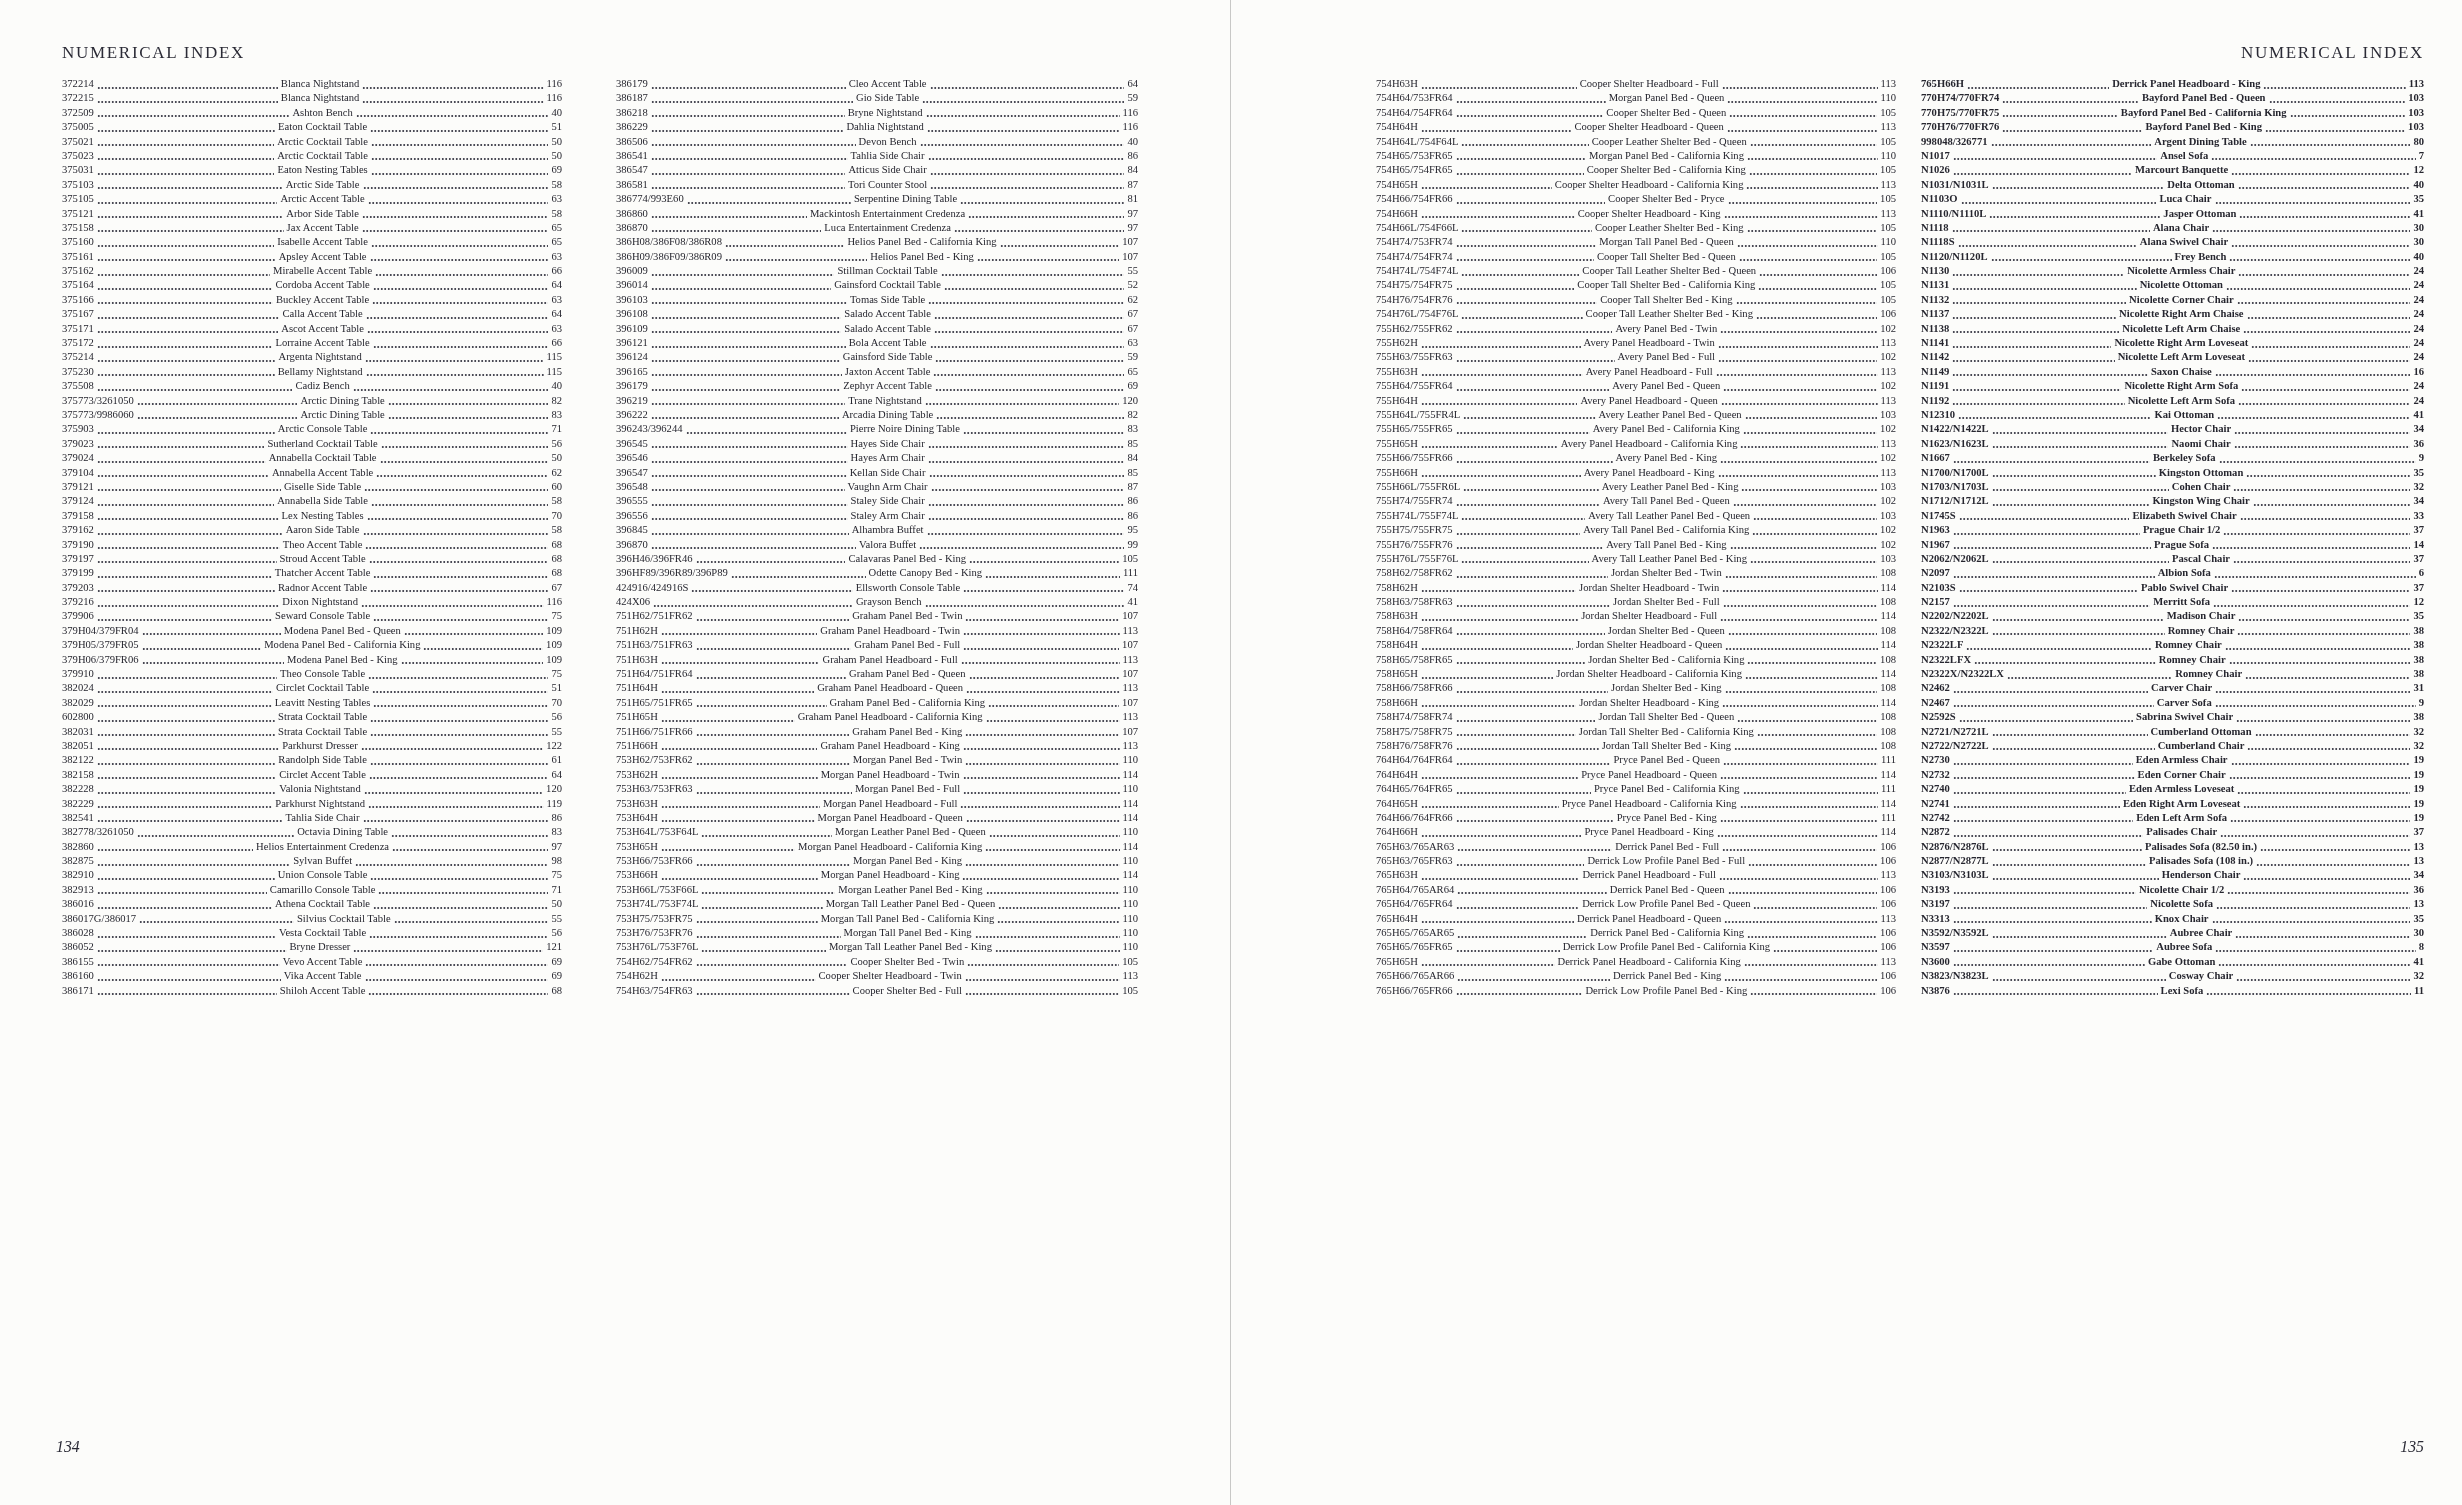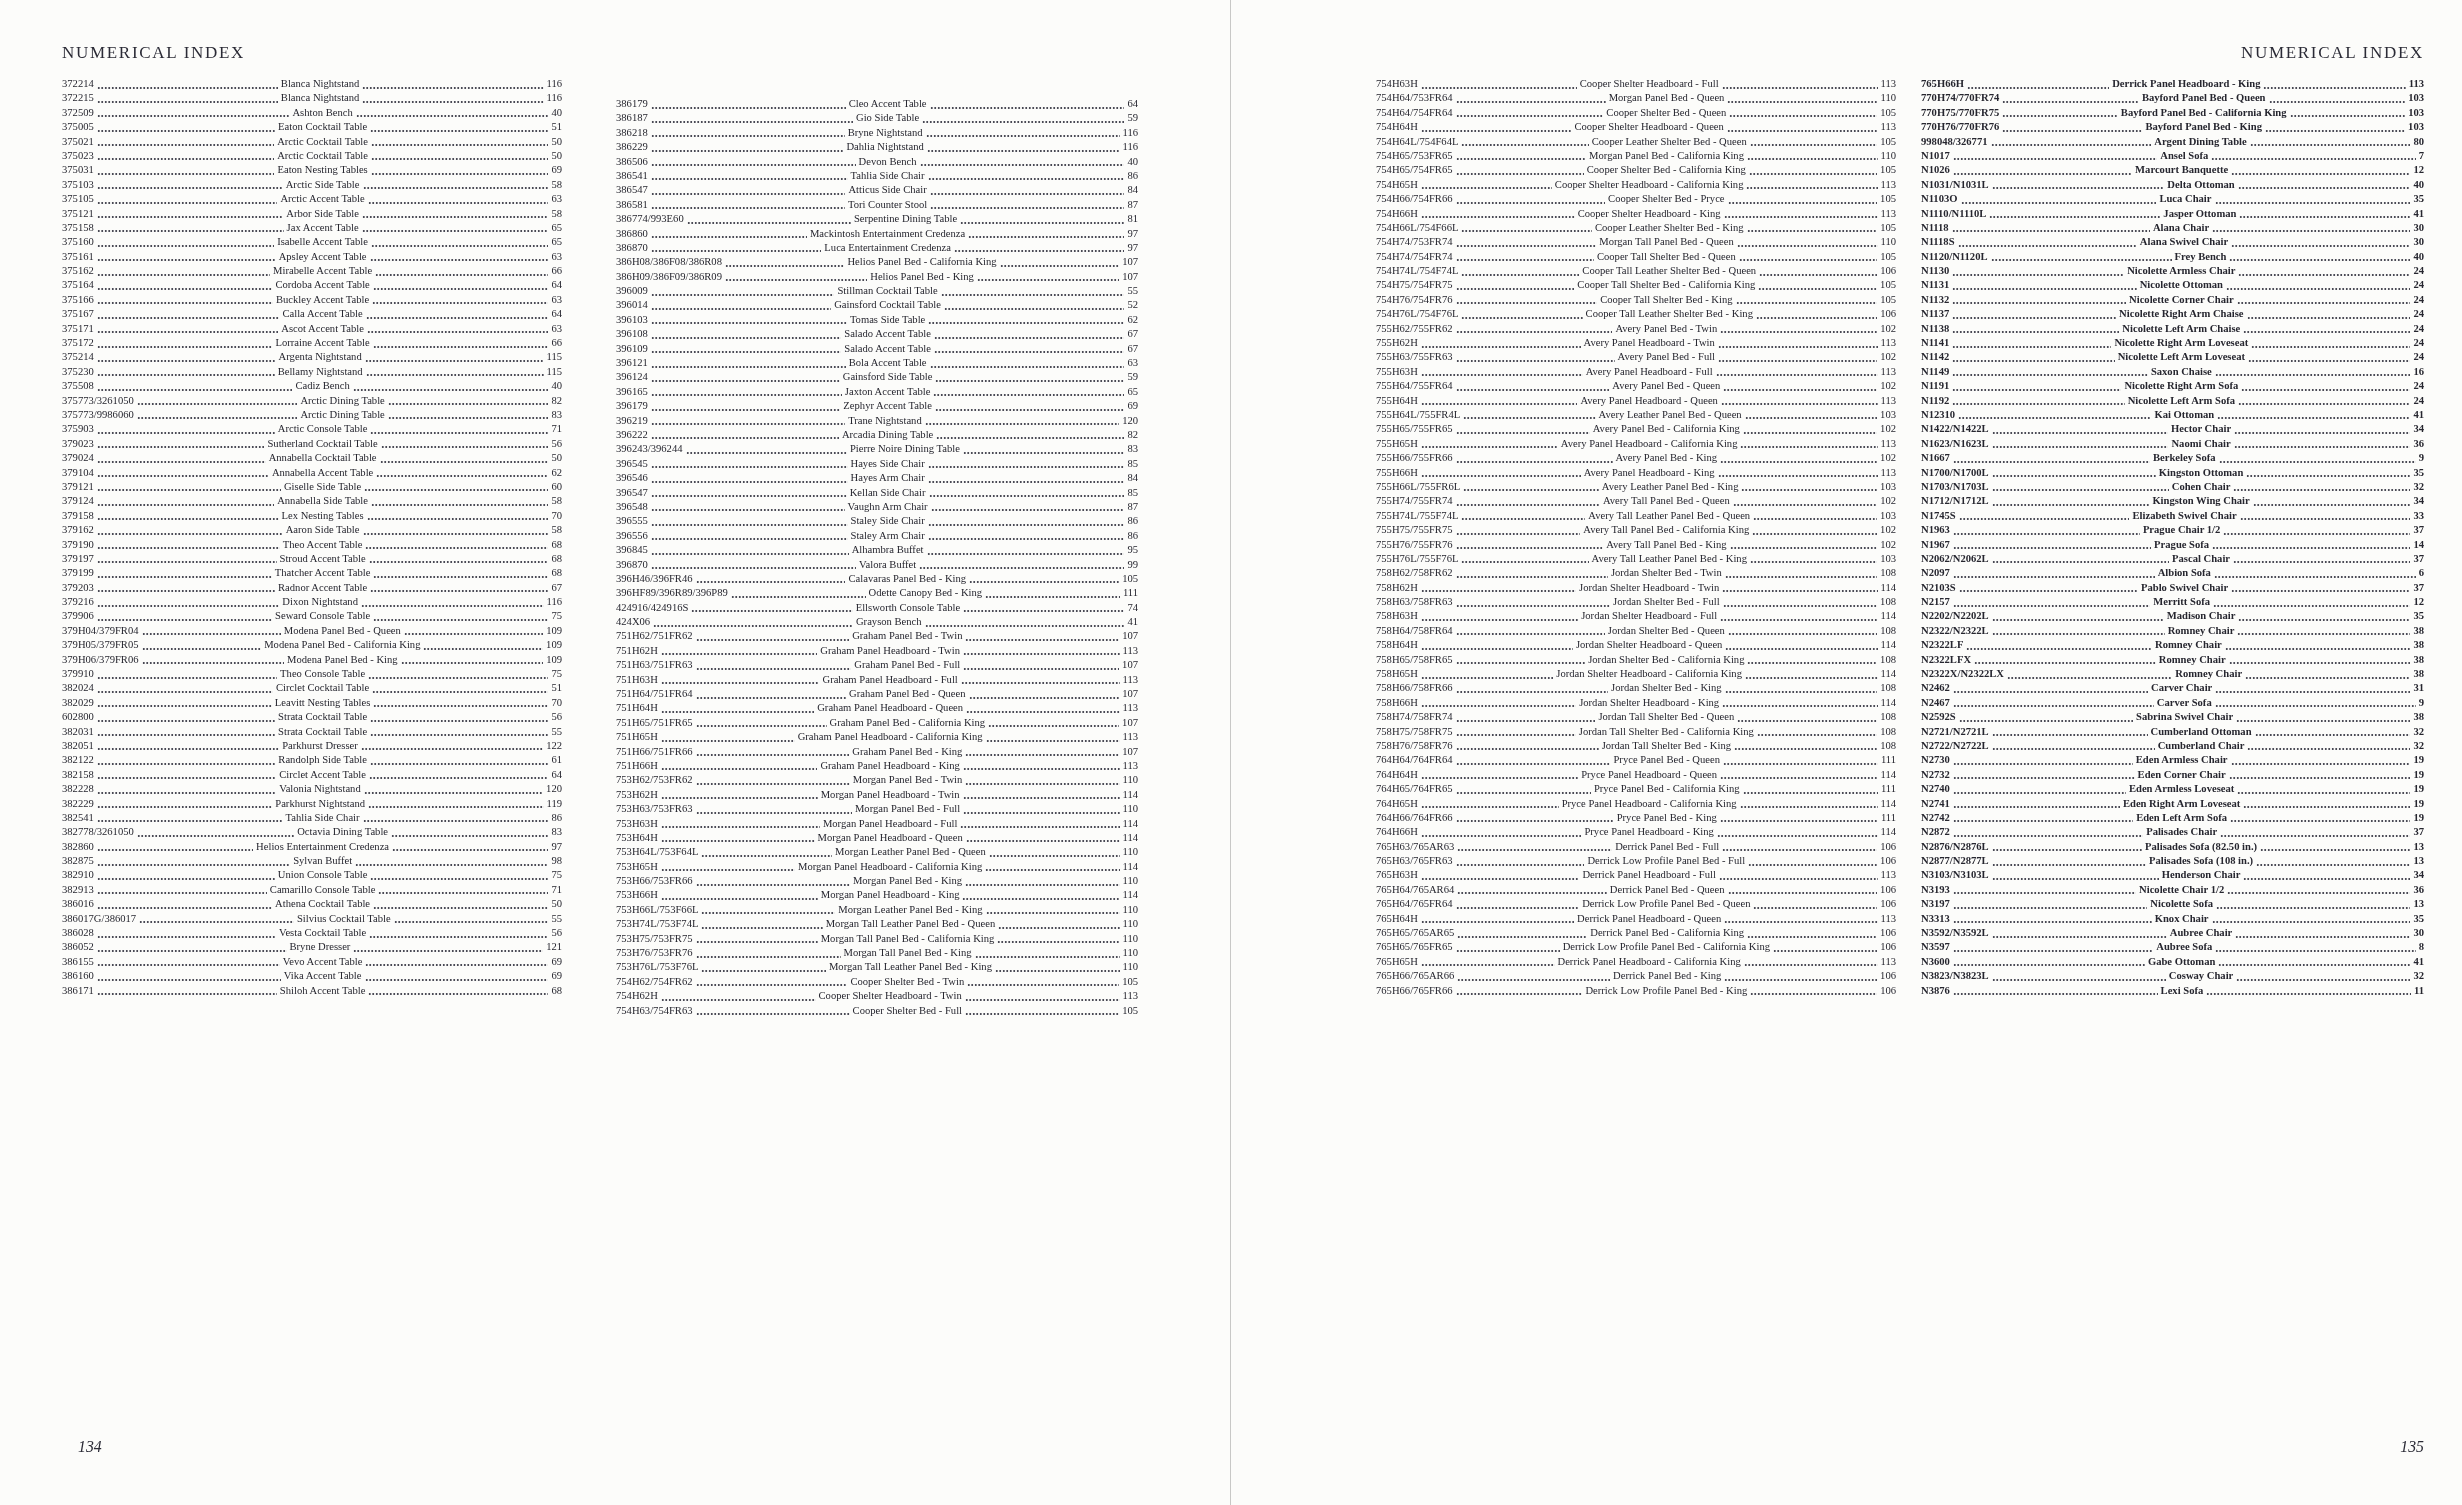--- a/index.html
+++ b/index.html
@@ -19,28 +19,28 @@
     position:absolute; top:43px;
     font-size:17px; letter-spacing:1.7px; color:#2b2b36;
     white-space:nowrap;
   }
   #title-left { left:62px; }
   #title-right { right:39px; }
   .page-num {
     position:absolute; top:1438px;
     font-size:15.8px; font-style:italic; color:#2b2b36;
   }
-  #pagenum-left { left:78px;text-align:center; }
+  #pagenum-left { left:56px;text-align:center; }
   #pagenum-right { right:39px; }
   .index-column {
     position:absolute; top:77px;
     overflow:hidden;
   }
   #col1 { left:62px;   width:500px; }
-  #col2 { left:616px;  width:522px;margin-top:20px; }
+  #col2 { left:616px;  width:522px; }
   #col3 { left:1376px; width:520px; }
   #col4 { left:1921px; width:503px;font-weight:bold; }
   .row {
     display:flex;
     width:100%;
     height:14.4px;
     line-height:14.4px;
     font-size:10.6px;
     white-space:nowrap;
   }

